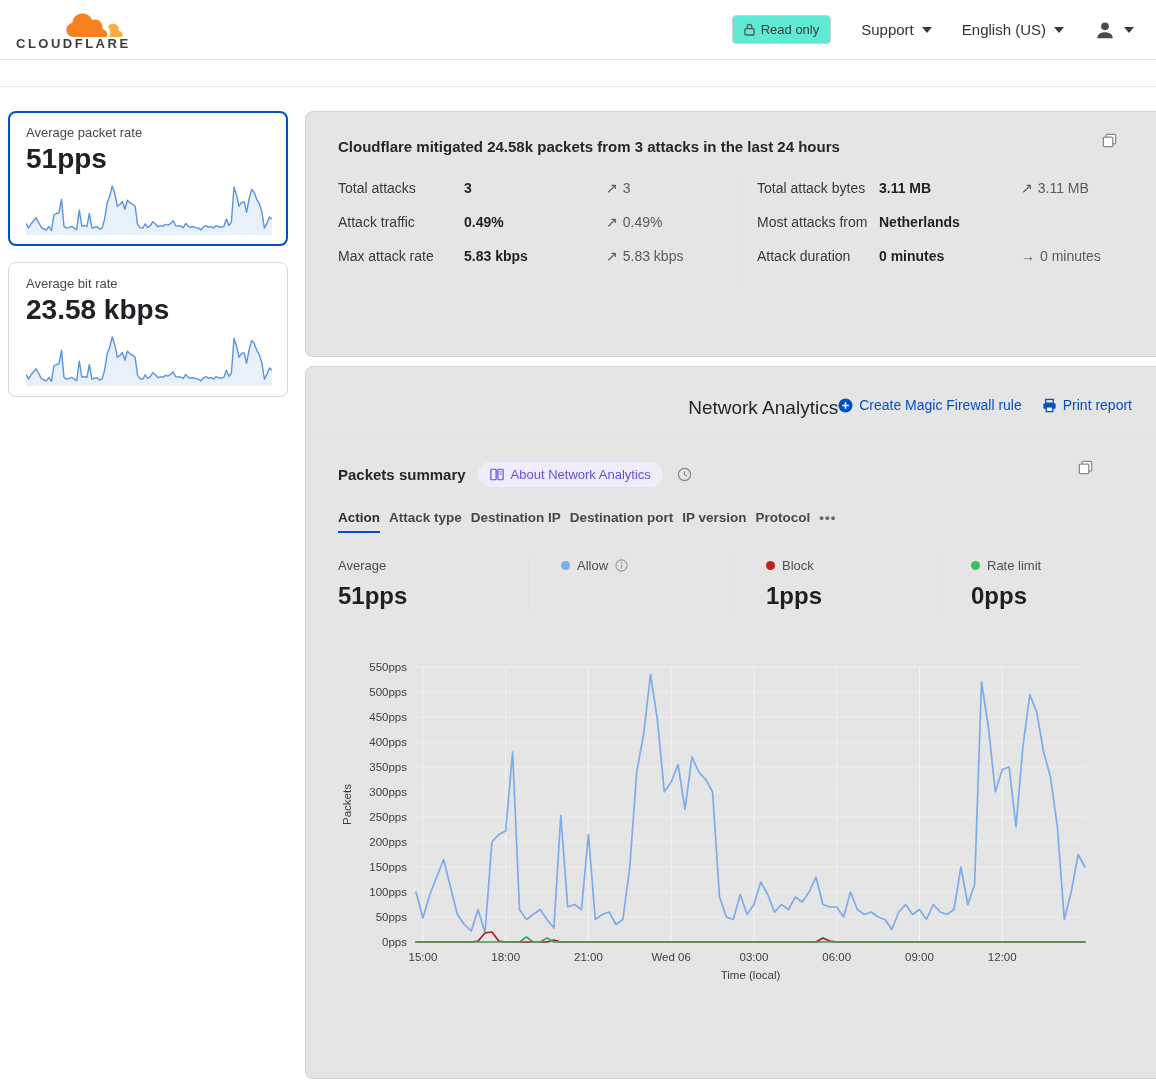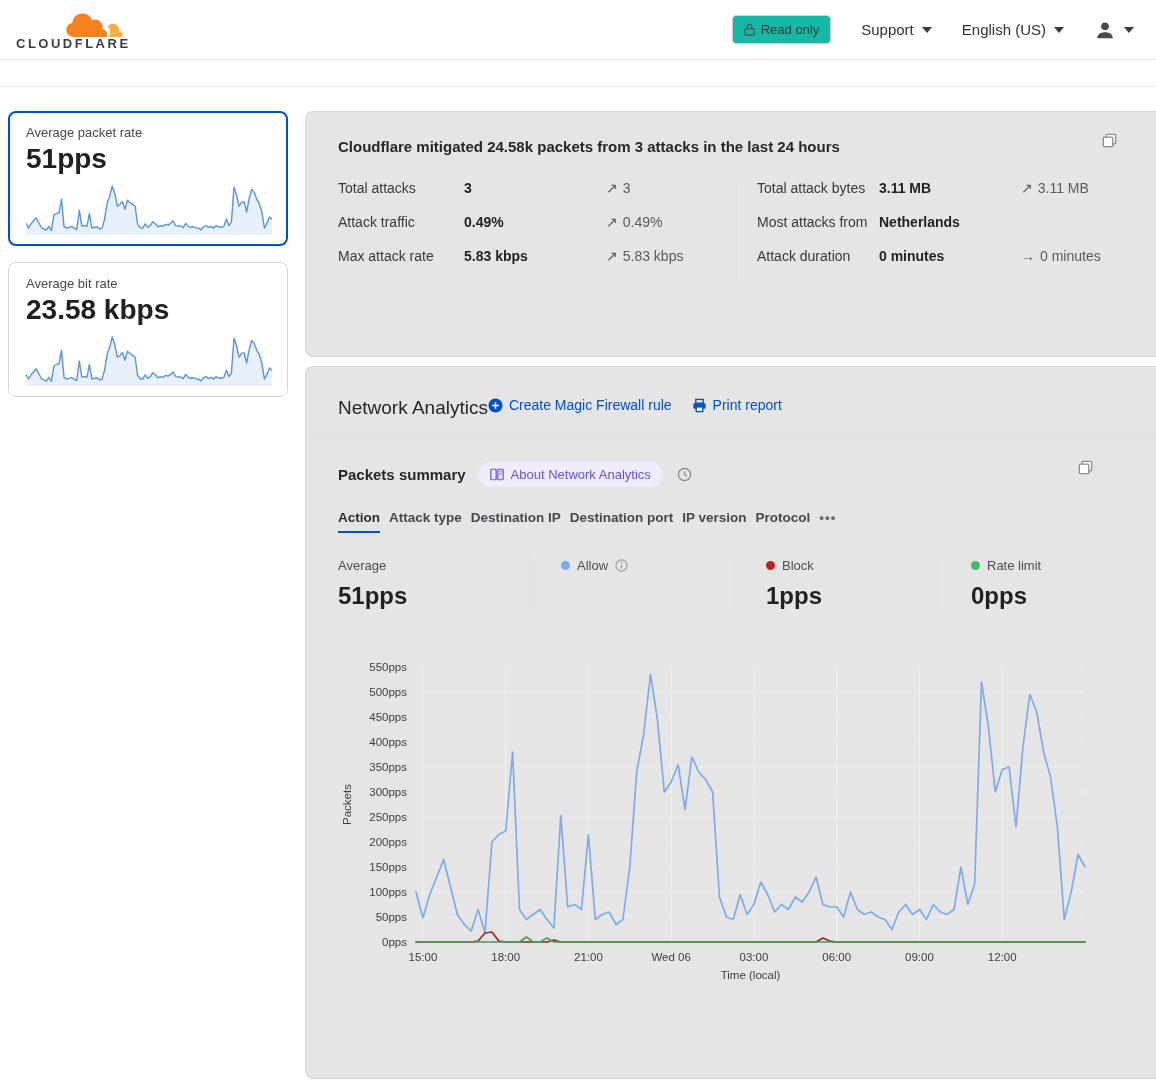--- a/index.html
+++ b/index.html
@@ -6,21 +6,21 @@
   html,body { width:1156px; height:1080px; overflow:hidden; background:#fff;
     font-family:"Liberation Sans", sans-serif; color:#36393f; }
 
   
   .hdr { height:60px; display:flex; align-items:center; justify-content:space-between;
          padding:0 22px 0 16px; border-bottom:1px solid #e3e3e3; }
   .logo { display:flex; flex-direction:column; align-items:flex-start; cursor:pointer; }
   .logo svg { margin-left:46px; display:block; }
   .brand { font-size:13px; font-weight:700; letter-spacing:2.5px; color:#3d3d3f; margin-top:-2px; }
   .hdr-right { display:flex; align-items:center; gap:30px; }
-  .ro-badge { display:flex; align-items:center; gap:6px; background:#14b8a6;
+  .ro-badge { display:flex; align-items:center; gap:6px; background:#5eead4;
       border:1px solid #cfcfcf; border-radius:4px; padding:6px 11px; font-size:13px; color:#3c3c3c; }
   .hdr-menu { display:flex; align-items:center; gap:8px; font-size:15px; color:#313236; cursor:pointer; }
   .caret { width:0; height:0; border:5px solid transparent; border-top:6px solid #3a3a3a; margin-top:5px; }
 
   .sub-gap { height:27px; border-bottom:1px solid #e9e9e9; }
 
   
   .main { display:flex; gap:17px; padding:24px 0 0 8px; align-items:flex-start; }
   .aside { width:280px; flex:0 0 280px; }
 
@@ -44,21 +44,21 @@
   .stat-row { display:grid; grid-template-columns:122px 138px auto; column-gap:4px;
               font-size:14px; margin-bottom:15px; line-height:1.35; }
   .sum-col2 .stat-row { grid-template-columns:118px 138px auto; }
   .stat-label { color:#36393f; }
   .stat-value { font-weight:700; color:#1f2023; }
   .stat-trend { color:#595b60; }
   .tr-arrow { margin-right:5px; color:#595b60; }
 
   
   .na-card { margin-top:9px; padding:30px 24px 0 32px; height:713px; overflow:hidden; }
-  .na-head { display:flex; align-items:flex-start; justify-content:flex-start; }
+  .na-head { display:flex; align-items:flex-start; justify-content:flex-end; }
   .na-title { font-size:19px; color:#26272b; }
   .na-links { display:flex; gap:20px; align-items:center; }
   .lnk { display:flex; align-items:center; gap:6px; color:#0051c3; font-size:14px; cursor:pointer; }
   .filter-row { display:flex; justify-content:space-between; align-items:center; margin-top:27px; }
   .addf { display:flex; align-items:center; gap:7px; border:1px solid #0051c3; color:#0051c3;
           border-radius:4px; padding:7px 13px; font-size:14px; background:#fff; cursor:pointer; }
   .selects { display:flex; gap:17px; }
   .sel { width:152px; height:37px; border:1px solid #8f8f8f; border-radius:4px; background:#fff;
          display:flex; align-items:center; justify-content:space-between; padding:0 12px;
          font-size:14px; color:#2b2c30; cursor:pointer; }

